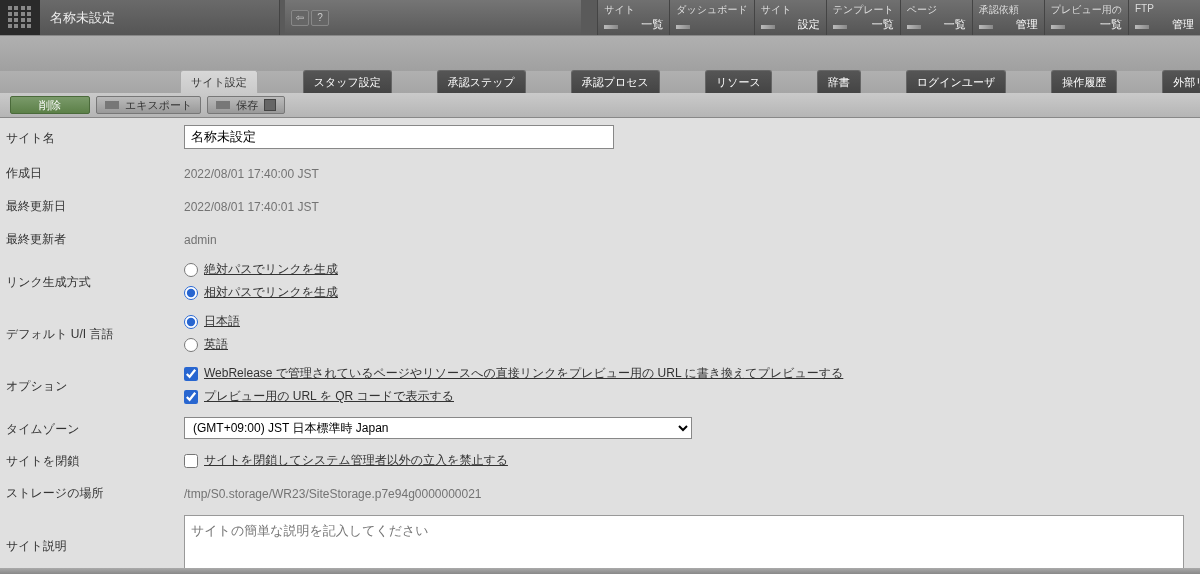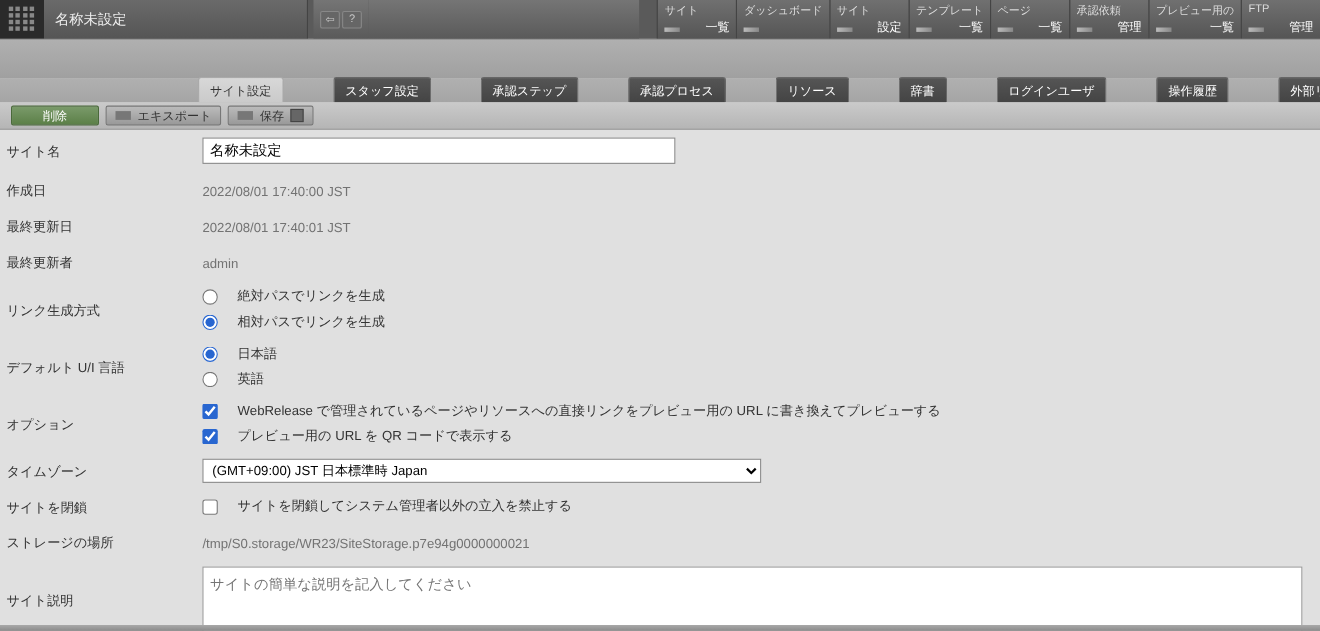--- a/index.html
+++ b/index.html
@@ -213,21 +213,22 @@
       background: #fff;
       font-size: 13px;
     }
     .static-text {
       color: #737373;
       padding-top: 2px;
     }
     .radio-line, .check-line {
       display: flex;
       align-items: center;
-      gap: 18px;
+      gap: 6px;
+      text-decoration: underline;
     }
     .radio-line input, .check-line input {
       width: 14px;
       height: 14px;
       accent-color: #2866d0;
     }
     .form-value select {
       width: 508px;
       height: 22px;
       border: 1px solid #888;

